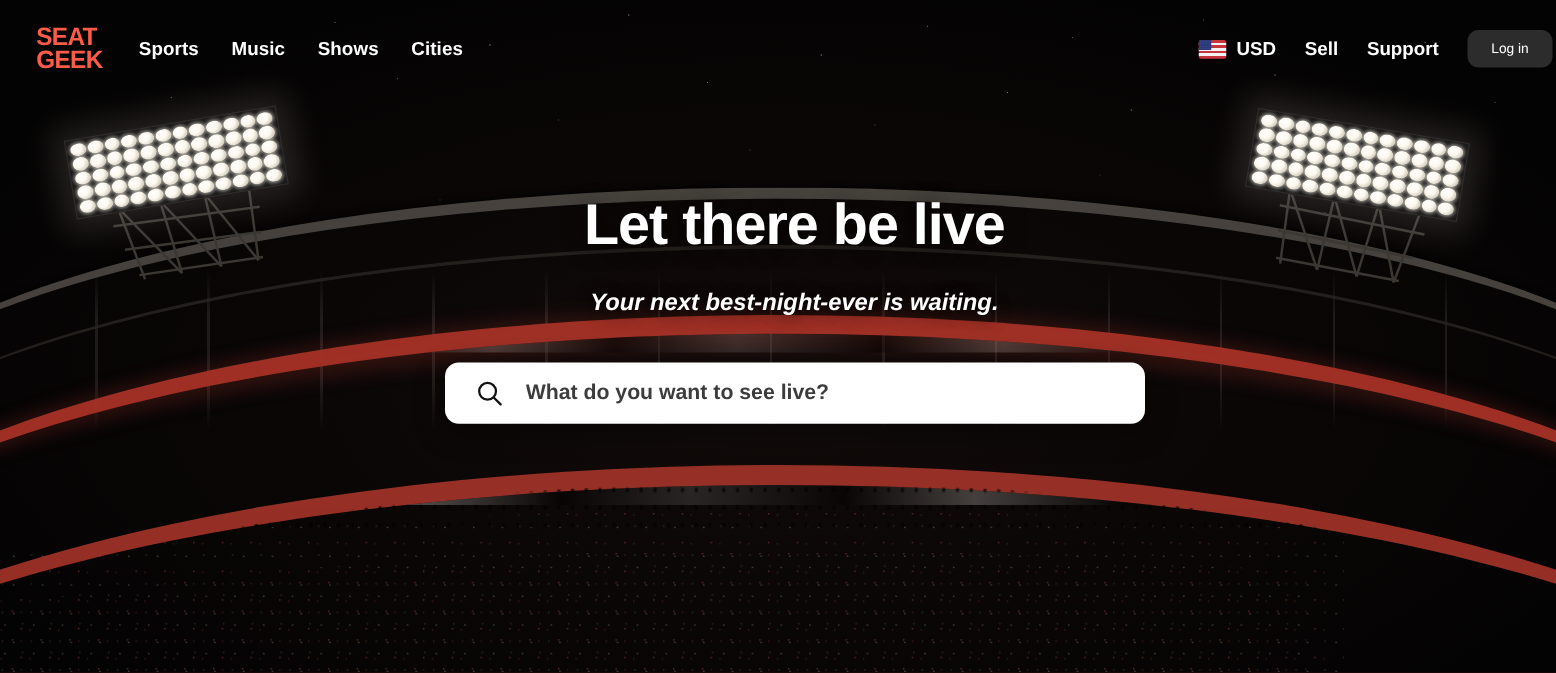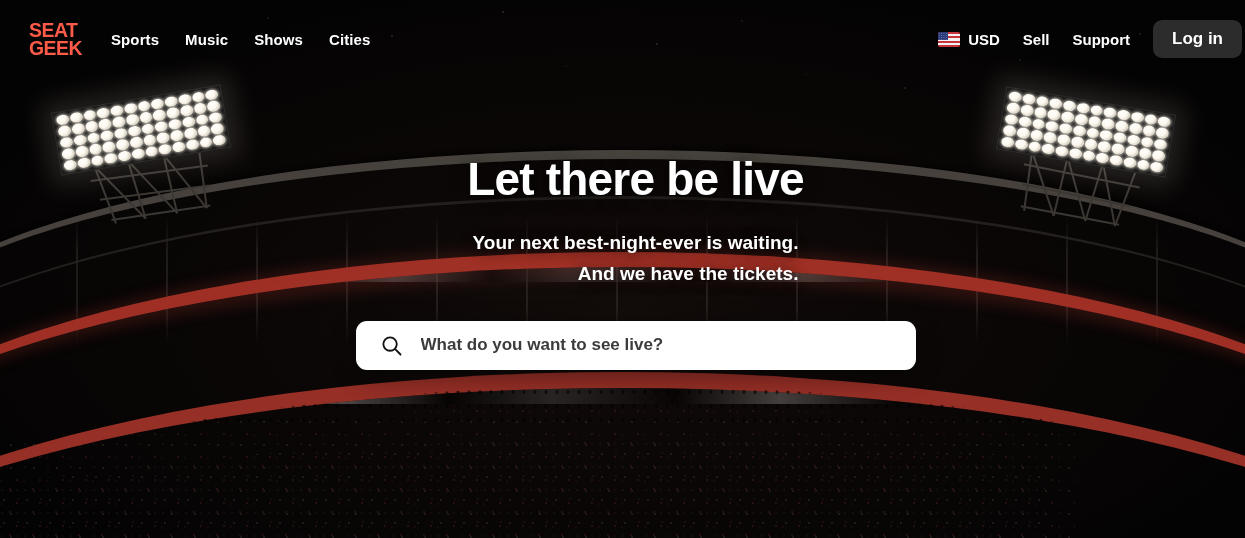--- a/index.html
+++ b/index.html
@@ -306,21 +306,21 @@
     background-image: radial-gradient(.7px .7px at 1.4px 1.3px, #fff, transparent 60%);
     background-size: 2.4px 2px;
   }
   .right a, .currency span {
     color: #fff; font-size: 15px; font-weight: 700;
     text-decoration: none; cursor: pointer;
   }
   .login {
     background: #2c2c2c;
     color: #fff;
-    font-size: 17px; font-weight: 700;
+    font-size: 11px; font-weight: 400;
     border: none; border-radius: 9px;
     padding: 9px 19px;
     cursor: pointer;
     font-family: "Liberation Sans", sans-serif;
   }
 
   
   .hero {
     position: absolute; left: 0; top: 0;
     width: 1245px; height: 538px;
@@ -331,22 +331,23 @@
   }
   .h1 {
     margin-top: 152px;
     font-size: 46px; font-weight: 700; color: #fff;
     letter-spacing: -0.8px;
     text-shadow: 0 2px 18px rgba(0,0,0,.85);
   }
   .sub {
     margin-top: 22px;
     font-size: 19px; font-weight: 600; color: #fff;
-    line-height: 1.63; text-align: right;
+    line-height: 1.63; text-align: center;
     text-shadow: 0 2px 14px rgba(0,0,0,.85);
+    font-style: italic;
   }
 
   .searchbar {
     pointer-events: auto;
     margin-top: 31px;
     width: 560px; height: 49px;
     background: #fff;
     border-radius: 11px;
     display: flex; align-items: center;
     padding: 0 24px;
@@ -568,21 +569,20 @@
       <a>Sell</a>
       <a>Support</a>
       <button class="login">Log in</button>
     </div>
   </div>
 
   <div class="hero">
     <h1 class="h1">Let there be live</h1>
     <div class="sub">
       <div>Your next best-night-ever is waiting.</div>
-      <div>And we have the tickets.</div>
     </div>
 
     <div class="searchbar">
       <svg width="23" height="23" viewBox="0 0 24 24" fill="none">
         <circle cx="10.5" cy="10.5" r="7" stroke="#111" stroke-width="1.9"></circle>
         <line x1="15.6" y1="15.6" x2="21.4" y2="21.4" stroke="#111" stroke-width="1.9" stroke-linecap="round"></line>
       </svg>
       <input type="text" placeholder="What do you want to see live?" style="">
     </div>
   </div>

